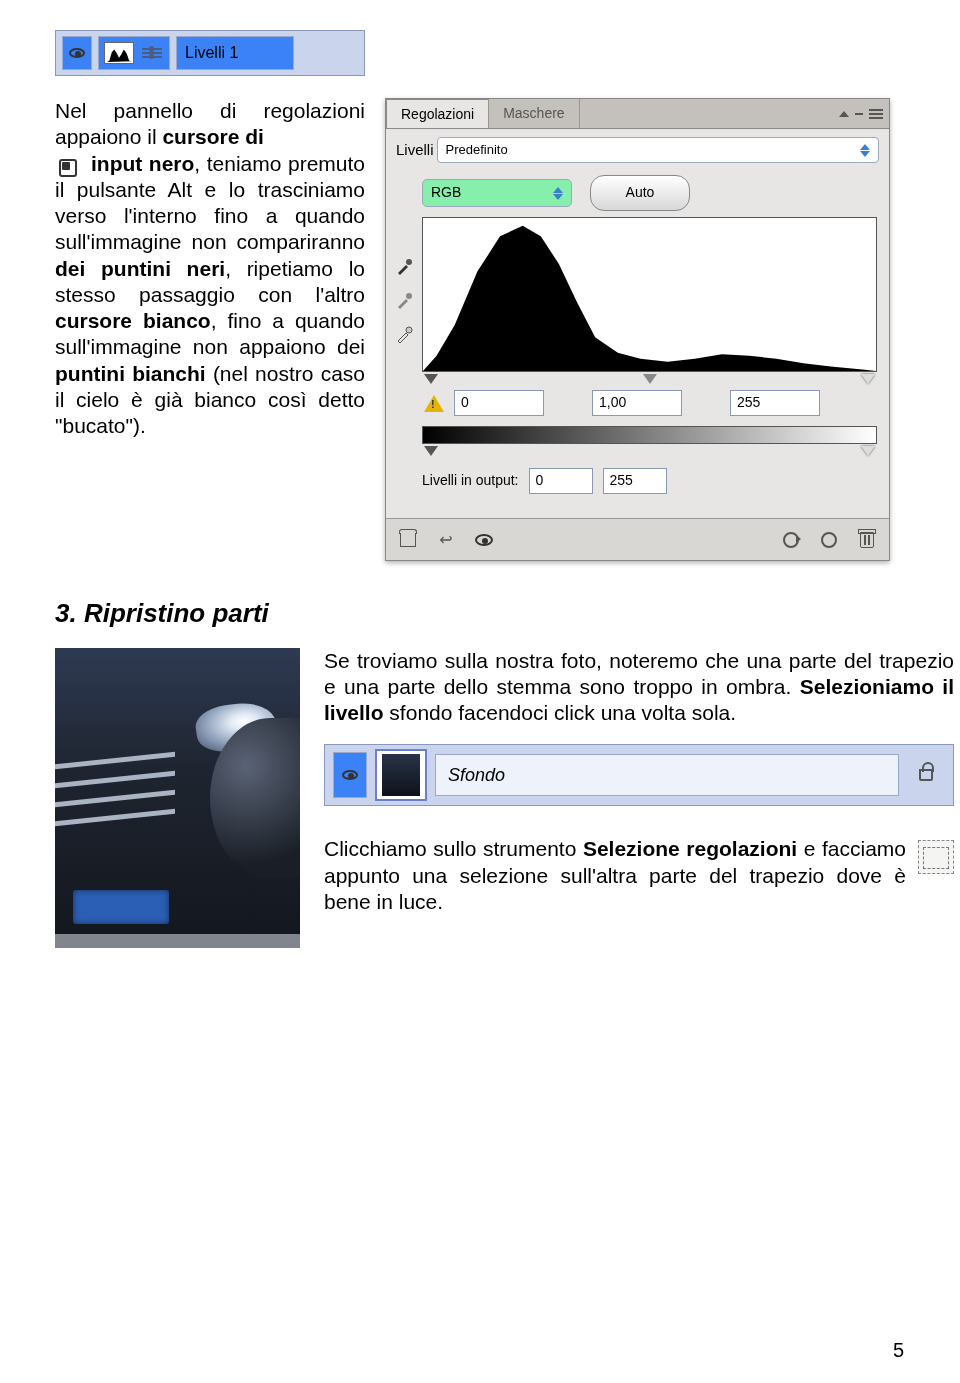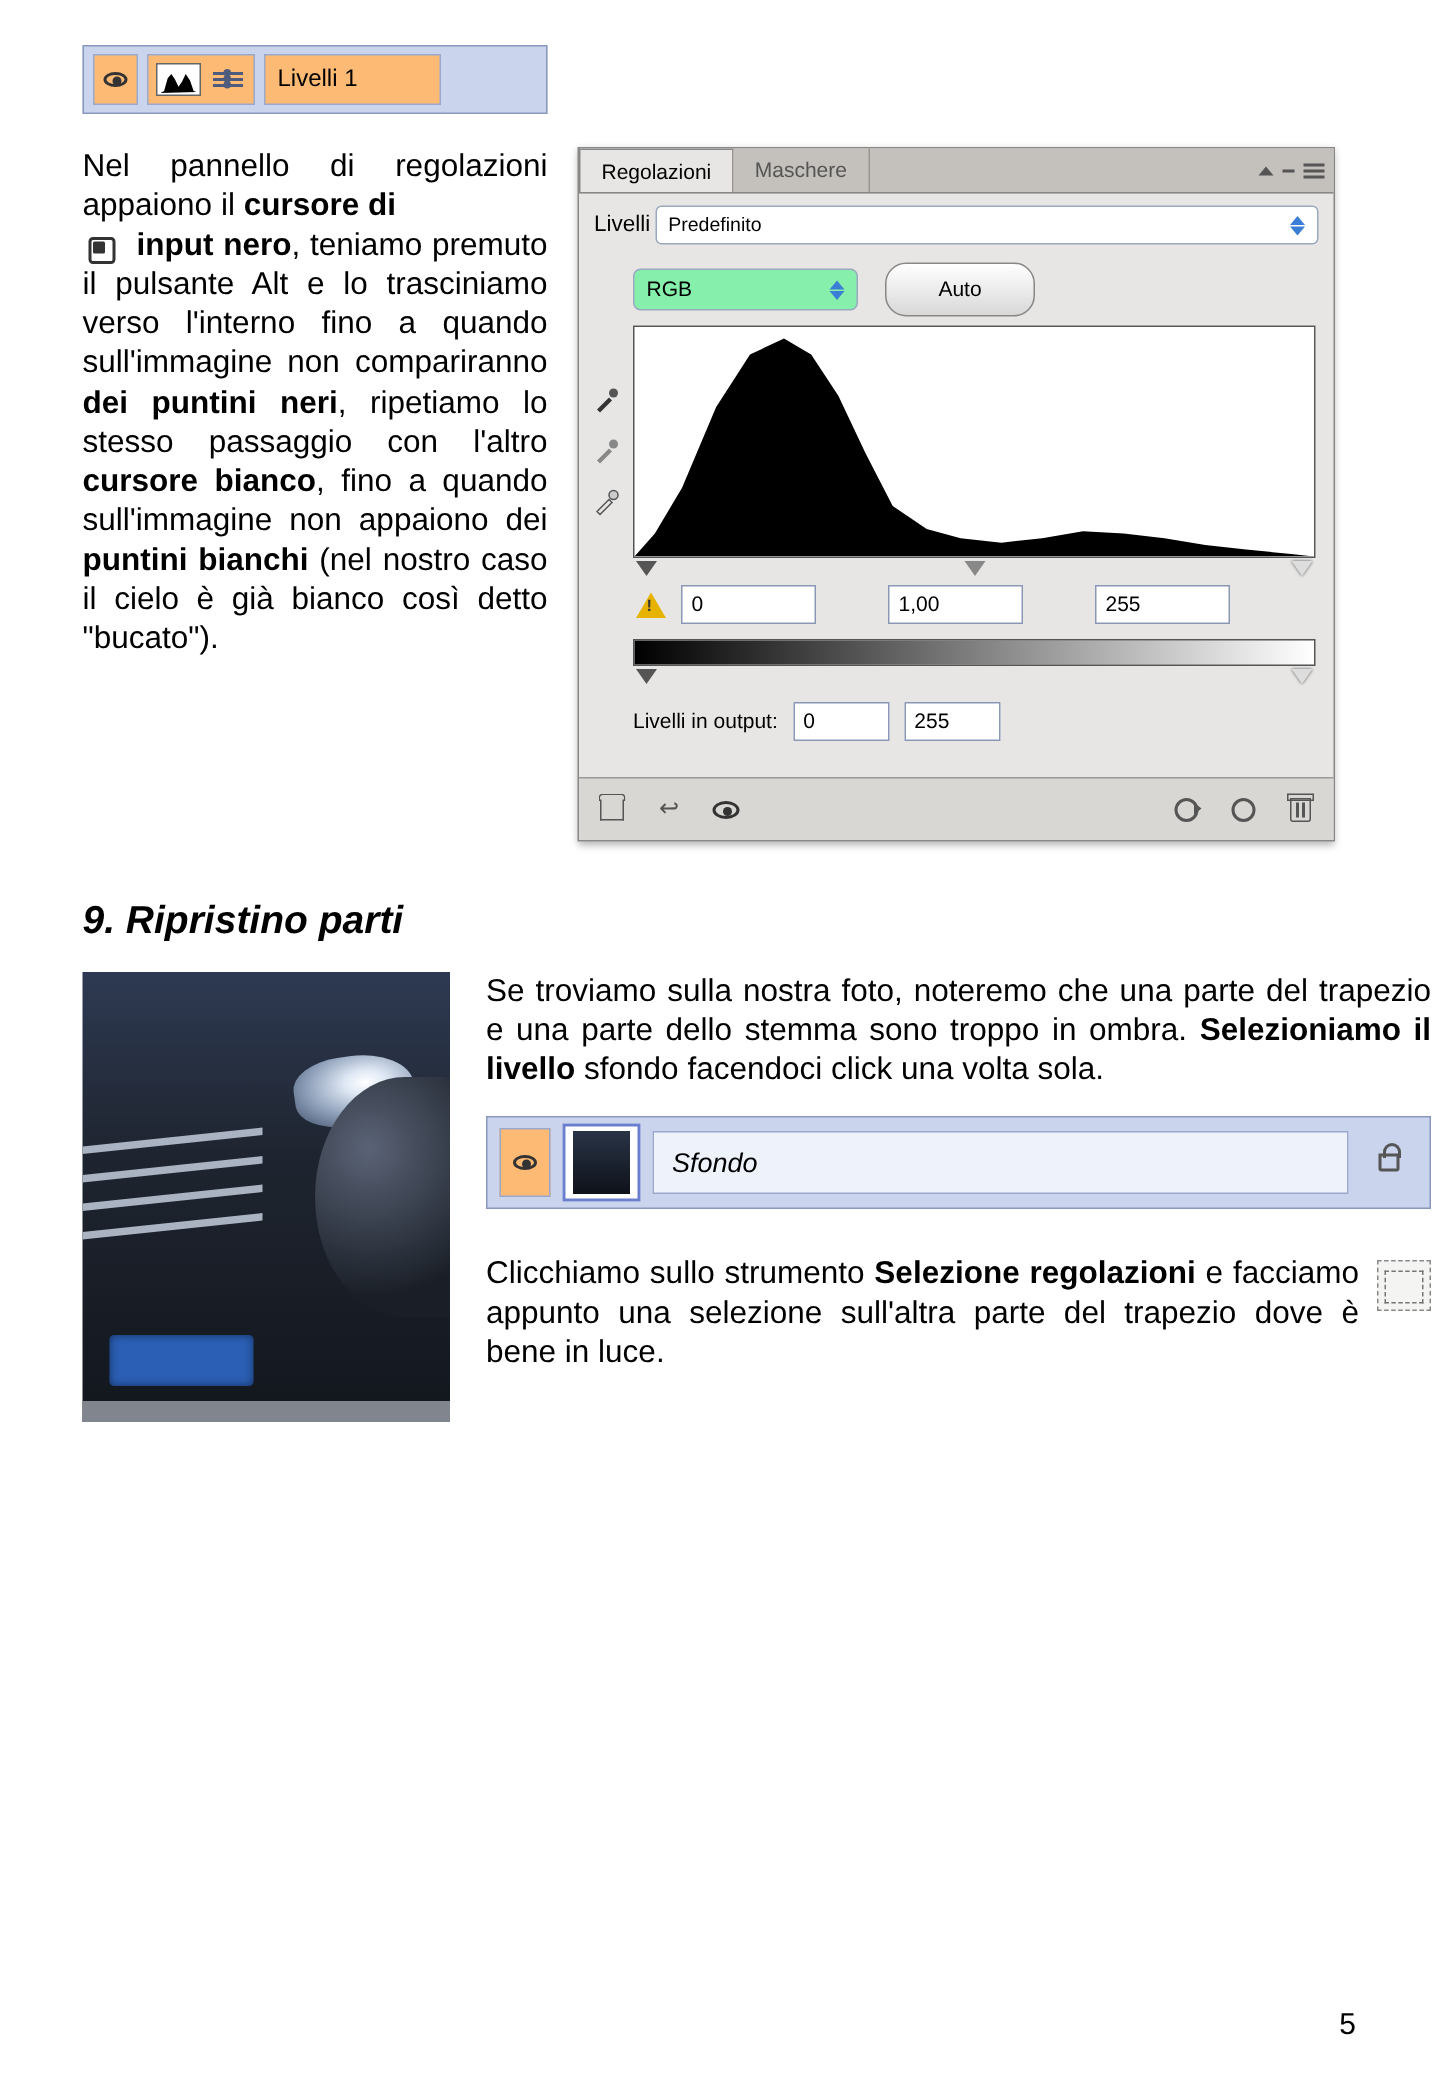--- a/index.html
+++ b/index.html
@@ -21,21 +21,21 @@
   .para { margin-bottom: 16px; }
   .justify { text-align: justify; }
 
   
   .layers-row {
     display: flex; align-items: center; gap: 6px;
     background: #cad5ed; border: 1px solid #8a97be;
     padding: 3px 6px; height: 46px;
   }
   .eye-slot, .palette-slot, .label-slot {
-    background: #fdba74; border: 1px solid #9aa8cc;
+    background: #3b82f6; border: 1px solid #9aa8cc;
     display: flex; align-items: center; justify-content: center;
   }
   .eye-slot { width: 30px; height: 34px; }
   .palette-slot { width: 72px; height: 34px; position: relative; }
   .label-slot { width: 118px; height: 34px; font-size: 16px; padding-left: 8px; justify-content: flex-start; }
   .eye-shape { width: 16px; height: 10px; border: 2px solid #333; border-radius: 60% 60% 60% 60%; position: relative; }
   .eye-shape::after { content: ''; position: absolute; left: 4px; top: 1px; width: 6px; height: 6px; background: #333; border-radius: 50%; }
   .hist-thumb { width: 30px; height: 22px; border: 1px solid #666; background: #fff; position: relative; }
   .hist-thumb::after { content: ''; position: absolute; left: 2px; bottom: 1px; width: 24px; height: 14px; background: #000; clip-path: polygon(10% 90%, 20% 30%, 30% 10%, 40% 35%, 50% 70%, 60% 45%, 70% 10%, 82% 40%, 92% 90%, 100% 95%, 0 100%); }
   .slider-mini { width: 24px; height: 22px; display: flex; flex-direction: column; gap: 2px; align-items: center; justify-content: center; }
@@ -286,21 +286,21 @@
             </div>
           <div class="bb-ico">
               <div class="trash"></div>
             </div>
         </div>
       </div>
     </div>
   </div>
 </div>
 
-<div class="section-heading">9. Ripristino parti</div>
+<div class="section-heading">3. Ripristino parti</div>
 
 <div style="display:flex; gap:24px; align-items:flex-start;">
   <div class="car-thumb">
     <div class="headlight"></div>
     <div class="grille">
         <div></div>
         <div></div>
         <div></div>
         <div></div>
       </div>

